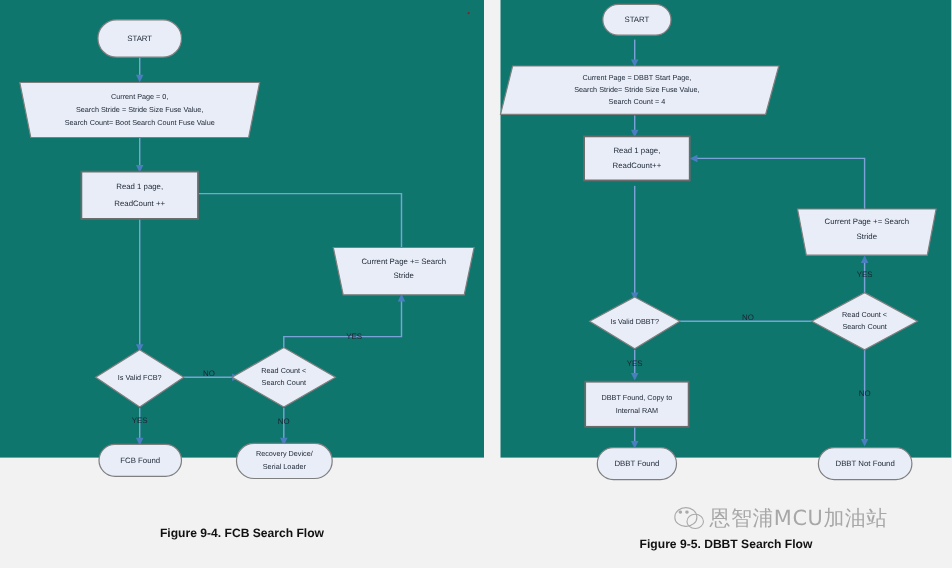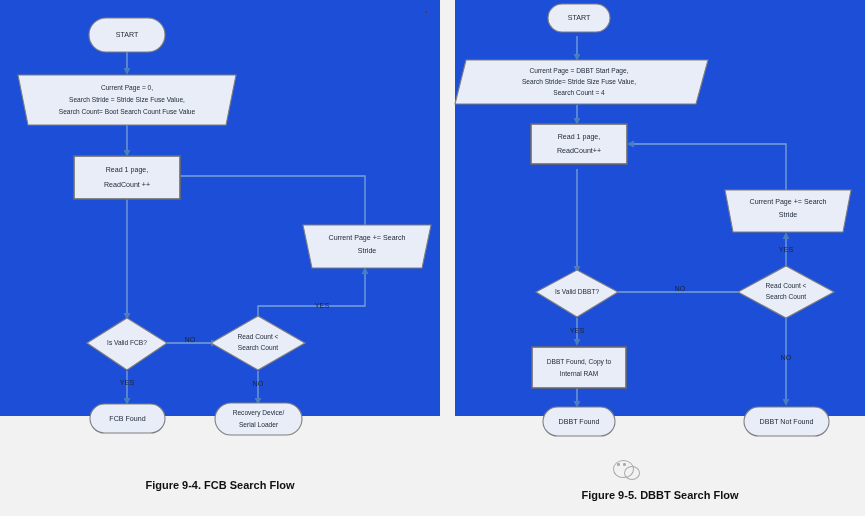--- a/index.html
+++ b/index.html
@@ -7,21 +7,21 @@
     width:865px;height:516px;
     background:#f2f2f2;
     font-family:"Liberation Sans", sans-serif;
     overflow:hidden;
     position:relative;
   }
   .page{position:absolute;top:0;left:0;width:865px;height:516px;}
 
   .panel{
     position:absolute;
-    background:#1d4ed8;
+    background:#0f766e;
     top:0;
     height:416px;
   }
   #panel-left{left:0;width:440px;}
   #panel-right{left:455px;width:410px;}
 
   svg.flow{position:absolute;top:0;left:0;overflow:visible;}
 
   
   .shape-fill{fill:#e8edf7;stroke:#7f7f7f;stroke-width:1.1;}
@@ -284,16 +284,17 @@
 
   <div class="caption" id="caption-right">Figure 9-5. DBBT Search Flow</div>
 
   <div id="watermark">
     <span class="wm-logo">
       <span class="b1"></span>
         <span class="b2"></span>
       <span class="e1"></span>
         <span class="e2"></span>
     </span>
+    <span class="wm-text">恩智浦MCU加油站</span>
   </div>
 
   <div id="stray-dot"></div>
 </div>
 
 </body></html>

